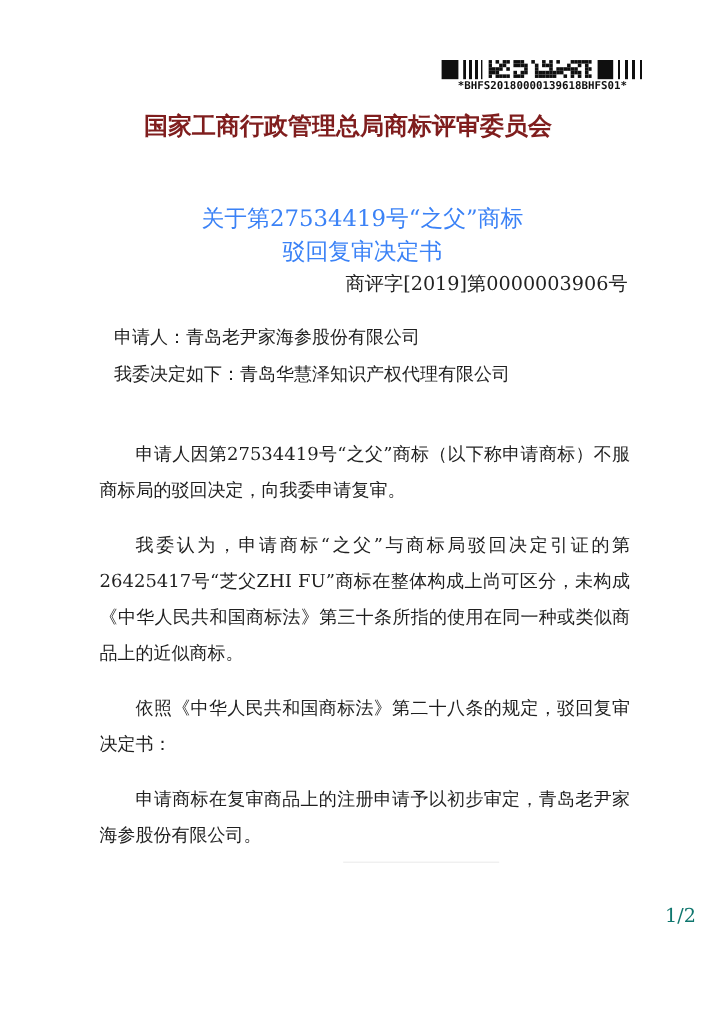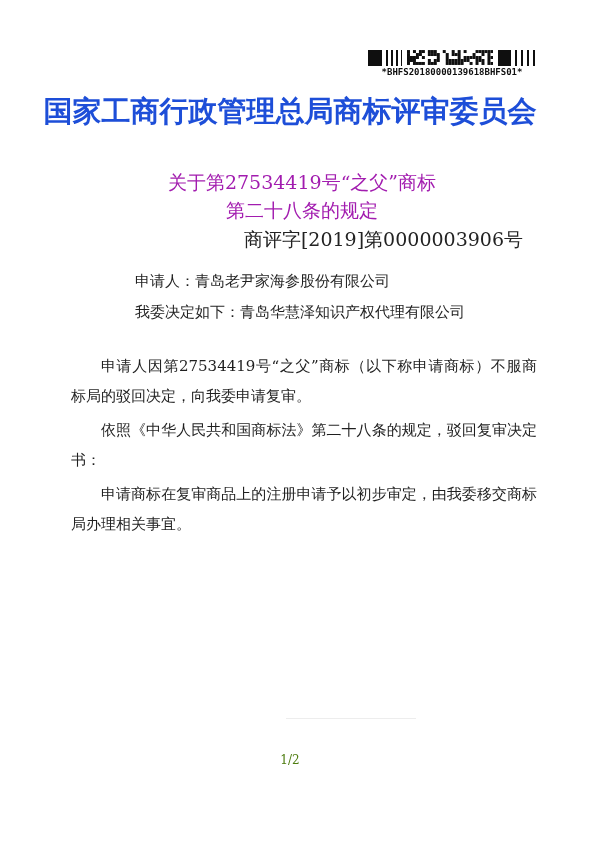--- a/index.html
+++ b/index.html
@@ -64,87 +64,86 @@
     white-space: nowrap;
   }
 
   
   .issuer-title {
     position: absolute;
     top: 92px;
     left: 0;
     right: 0;
     text-align: center;
-    font-size: 29px;
+    font-size: 20px;
     font-weight: bold;
-    color: #1d4ed8;
+    color: #7f1d1d;
     letter-spacing: 0px;
     white-space: nowrap;
   }
 
   
   .doc-title {
     position: absolute;
     top: 168px;
     left: 0;
     right: 0;
     text-align: center;
     font-size: 19px;
     line-height: 28px;
     font-weight: 500;
-    color: #a21caf;
+    color: #3b82f6;
     padding-left: 24px;
   }
 
   
   .doc-number {
     position: absolute;
     top: 227px;
     right: 57px;
-    font-size: 19px;
+    font-size: 16px;
     color: #222222;
     white-space: nowrap;
   }
 
   
   .parties {
     position: absolute;
     top: 266px;
     left: 95px;
     font-size: 15px;
     line-height: 31px;
     color: #1f1f1f;
-    margin-left: 40px;
   }
 
   
   .body-text {
     position: absolute;
     top: 347px;
     left: 67px;
     width: 474px;
     font-size: 15px;
     line-height: 30px;
     text-align: justify;
     color: #1f1f1f;
   }
   .body-text p {
-    margin: 4px;
+    margin: 16px;
     text-indent: 2em;
   }
 
   
   .page-indicator {
     position: absolute;
     top: 753px;
     left: 0;
     right: 0;
-    text-align: center;
-    font-size: 12px;
-    color: #4d7c0f;
+    text-align: right;
+    font-size: 16px;
+    color: #0f766e;
   }
 
   
   .scan-line {
     position: absolute;
     top: 718px;
     left: 286px;
     width: 130px;
     height: 1px;
     background: #ededed;
@@ -248,33 +247,34 @@
       <div class="bc-block right"></div>
       <div class="bc-bars-right"></div>
     </div>
     <div class="barcode-label">*BHFS20180000139618BHFS01*</div>
   </div>
 
   <div class="issuer-title">国家工商行政管理总局商标评审委员会</div>
 
   <div class="doc-title">
     <div>关于第27534419号“之父”商标</div>
-    <div>第二十八条的规定</div>
+    <div>驳回复审决定书</div>
   </div>
 
   <div class="doc-number">商评字[2019]第0000003906号</div>
 
   <div class="parties">
     <div>申请人：青岛老尹家海参股份有限公司</div>
     <div>我委决定如下：青岛华慧泽知识产权代理有限公司</div>
   </div>
 
   <div class="body-text">
     <p>申请人因第27534419号“之父”商标（以下称申请商标）不服商标局的驳回决定，向我委申请复审。</p>
+    <p>我委认为，申请商标“之父”与商标局驳回决定引证的第26425417号“芝父ZHI FU”商标在整体构成上尚可区分，未构成《中华人民共和国商标法》第三十条所指的使用在同一种或类似商品上的近似商标。</p>
     <p>依照《中华人民共和国商标法》第二十八条的规定，驳回复审决定书：</p>
-    <p>申请商标在复审商品上的注册申请予以初步审定，由我委移交商标局办理相关事宜。</p>
+    <p>申请商标在复审商品上的注册申请予以初步审定，青岛老尹家海参股份有限公司。</p>
   </div>
 
   <div class="scan-line"></div>
 
   <div class="page-indicator">1/2</div>
 
 </div>
 
 </body></html>

